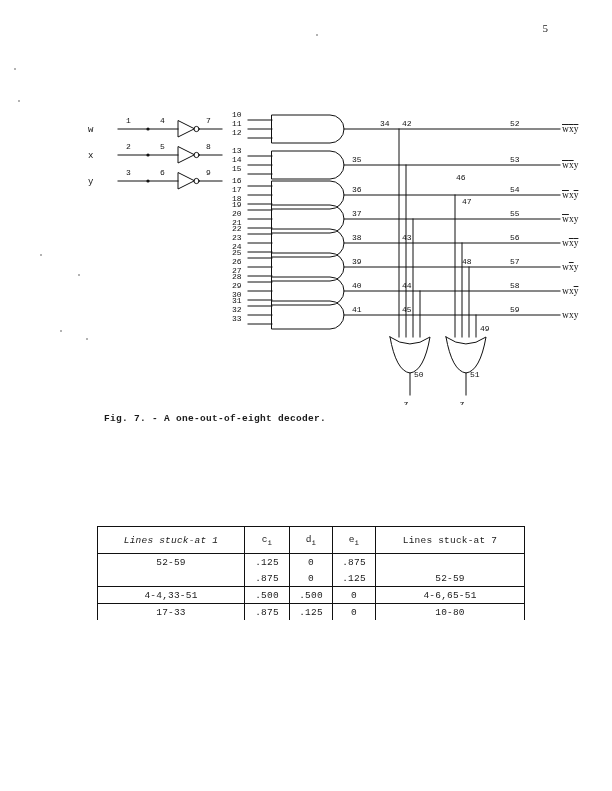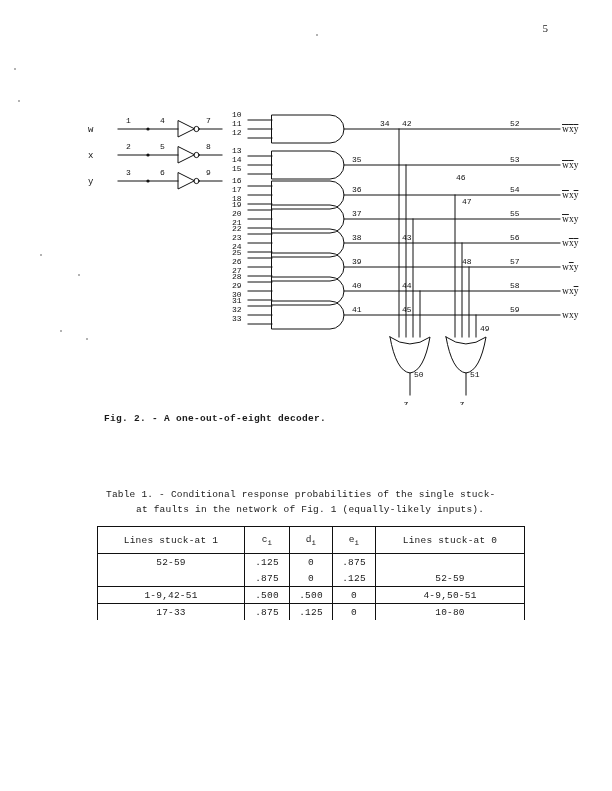--- a/index.html
+++ b/index.html
@@ -78,21 +78,21 @@
     border: 1px solid #111;
     padding: 0;
     text-align: center;
     font-weight: normal;
     height: 16px;
   }
   table.data thead th {
     height: 26px;
     vertical-align: middle;
   }
-  .col-a { width: 146px; }
+  .col-a { width: 146px; font-style: italic; }
   .col-b { width: 44px; margin-top: 40px; }
   .col-c { width: 42px; }
   .col-d { width: 42px; }
   .col-e { width: 148px; }
 
   .sub { font-size: 7.5px; vertical-align: sub; }
   .grouptop td { border-top: 1px solid #111; }
 
   .cellpad { padding: 1px 2px; }
 
@@ -316,68 +316,64 @@
       </g>
 
       <g font-family="Liberation Serif, serif" font-size="10" fill="#111">
         <text x="404" y="322">z<tspan font-size="7" dy="3">1</tspan></text>
         <text x="460" y="322">z<tspan font-size="7" dy="3">2</tspan></text>
       </g>
     </svg>
   </div>
 
   <div class="fig-caption">
-    <span>Fig. 2. -</span>
+    <span>Fig. 7. -</span>
     <span class="cap-text">A one-out-of-eight decoder.</span>
   </div>
 
-  <div class="table-title">
-    <span>Table 1. - Conditional response probabilities of the single stuck- </span>
-    <span class="line2">at faults in the network of Fig. 1 (equally-likely inputs).</span>
-  </div>
 
   <table class="data">
     <thead>
       <tr>
         <th class="col-a">Lines stuck-at 1</th>
         <th class="col-b">
           <span>c</span><span class="sub">i</span>
         </th>
         <th class="col-c">
           <span>d</span><span class="sub">i</span>
         </th>
         <th class="col-d">
           <span>e</span><span class="sub">i</span>
         </th>
-        <th class="col-e">Lines stuck-at 0</th>
+        <th class="col-e">Lines stuck-at 7</th>
       </tr>
     </thead>
     <tbody>
 
       <tr class="inner">
         <td class="cellpad">52-59</td>
         <td class="cellpad">.125</td>
         <td class="cellpad">0</td>
         <td class="cellpad">.875</td>
         <td class="cellpad"></td>
       </tr>
       <tr class="inner">
         <td class="cellpad"></td>
         <td class="cellpad">.875</td>
         <td class="cellpad">0</td>
         <td class="cellpad">.125</td>
         <td class="cellpad">52-59</td>
       </tr>
 
       <tr class="grouptop">
-        <td class="cellpad">1-9,42-51</td>
+        <td class="cellpad">4-4,33-51</td>
         <td class="cellpad">.500</td>
         <td class="cellpad">.500</td>
         <td class="cellpad">0</td>
-        <td class="cellpad">4-9,50-51</td>
+        <td class="cellpad">4-6,65-51</td>
       </tr>
       <tr class="inner">
         <td class="cellpad">17-33</td>
         <td class="cellpad">.875</td>
         <td class="cellpad">.125</td>
         <td class="cellpad">0</td>
         <td class="cellpad">10-80</td>
       </tr>
     </tbody>
   </table>

